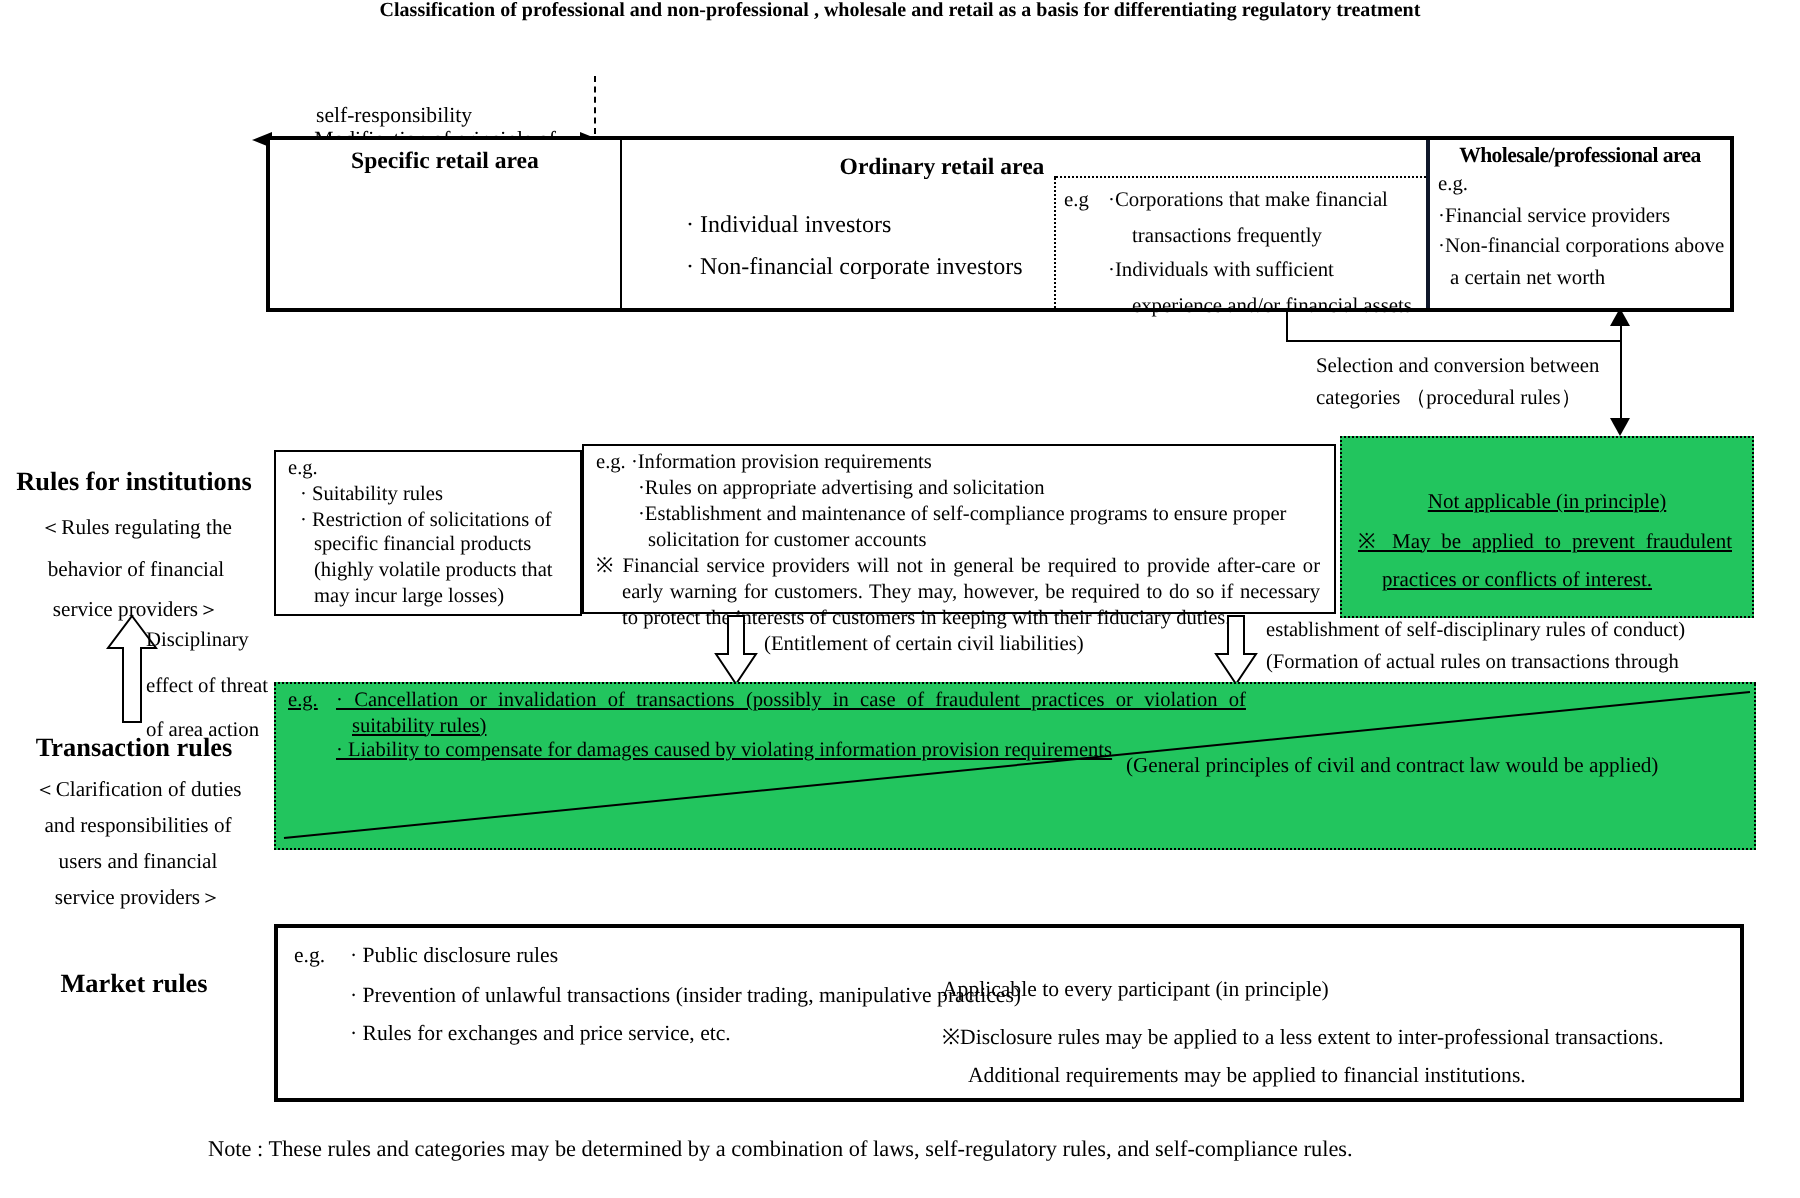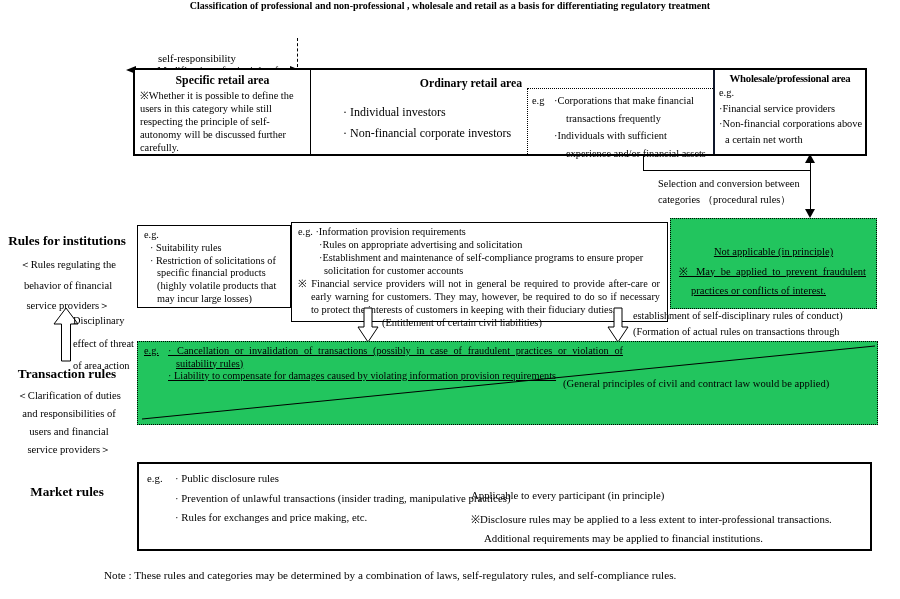--- a/index.html
+++ b/index.html
@@ -40,21 +40,21 @@
   .vline{left:810px;top:162px;width:0;height:48px;border-left:1.5px solid #000;}
   .sel-label{left:658px;top:176px;width:152px;font-size:10.4px;line-height:15.5px;}
   
   .biglabel{width:134px;text-align:center;font-weight:bold;font-size:13.2px;}
   .sublabel{text-align:center;font-size:10.6px;}
   
   .solidbox{border:1.2px solid #000;box-sizing:border-box;background:#fff;}
   .dotbox{border:1.3px dotted #000;box-sizing:border-box;background:#22c55e;text-decoration:underline;}
   .instL{left:137px;top:225px;width:154px;height:83px;padding:3px 4px 0 6px;font-size:10.3px;line-height:12.8px;}
   .instL .bl{padding-left:6px;}
-  .instM{left:291px;top:222px;width:377px;height:100px;padding:2px 5px 0 6px;font-size:10.3px;line-height:13px;}
+  .instM{left:291px;top:222px;width:377px;height:85px;padding:2px 5px 0 6px;font-size:10.3px;line-height:13px;}
   .mbul{padding-left:26px;text-indent:-5px;}
   .mnote{padding-left:13px;text-indent:-13px;text-align:justify;padding-right:2px;}
   .instR{left:670px;top:218px;width:207px;height:91px;padding-top:23px;font-size:10.5px;line-height:19.5px;}
   .instR .l2{padding-left:20px;text-indent:-12px;padding-right:10px;text-align:justify;}
   .threat{font-size:10.4px;line-height:22.5px;}
   
   .fl1{left:382px;top:317px;font-size:10.4px;}
   .fl2{left:633px;top:308px;font-size:10.3px;line-height:15.5px;}
   
   .transbox{left:137px;top:341px;width:741px;height:84px;font-size:10.3px;line-height:12.5px;}
@@ -96,21 +96,20 @@
     <span class="tri-l"></span>
     <span class="hline"></span>
     <span class="alabel">Principle of self-responsibility</span>
     <span class="hline"></span>
     <span class="tri-r"></span>
   </div>
 
   <div class="abs topbox">
     <div class="cell1">
       <div class="cellh">Specific retail area</div>
-      <div class="body">※Whether it is possible to define the users in this category while still respecting the principle of self-autonomy will be discussed further carefully.</div>
     </div>
     <div class="cell2">
       <div class="cellh ord-h">Ordinary retail area</div>
       <div class="ord-b" style="top:35px;">· Individual investors</div>
       <div class="ord-b" style="top:56px;">· Non-financial corporate investors</div>
       <div class="subbox">
         <span class="eg">e.g</span>
         <span>
           <div class="hang12">·Corporations that make financial transactions frequently</div>
           <div class="hang12">·Individuals with sufficient experience and/or financial assets</div>
@@ -206,21 +205,21 @@
     </svg>
   </div>
 
   <div class="abs biglabel" style="left:0;top:484px;">Market rules</div>
   <div class="abs marketbox">
     <div class="mrow">
       <span class="eg">e.g.</span>
       <span class="mcol">
         <div class="hang8">· Public disclosure rules</div>
         <div class="hang8 mb2">· Prevention of unlawful transactions (insider trading, manipulative practices)</div>
-        <div class="hang8">· Rules for exchanges and price making, etc.</div>
+        <div class="hang8">· Rules for exchanges and price service, etc.</div>
       </span>
     </div>
     <div class="mright">
       <div class="r1">Applicable to every participant (in principle)</div>
       <div>※Disclosure rules may be applied to a less extent to inter-professional transactions.</div>
       <div class="r3">Additional requirements may be applied to financial institutions.</div>
     </div>
   </div>
 
   <div class="abs note">Note : These rules and categories may be determined by a combination of laws, self-regulatory rules, and self-compliance rules.</div>

